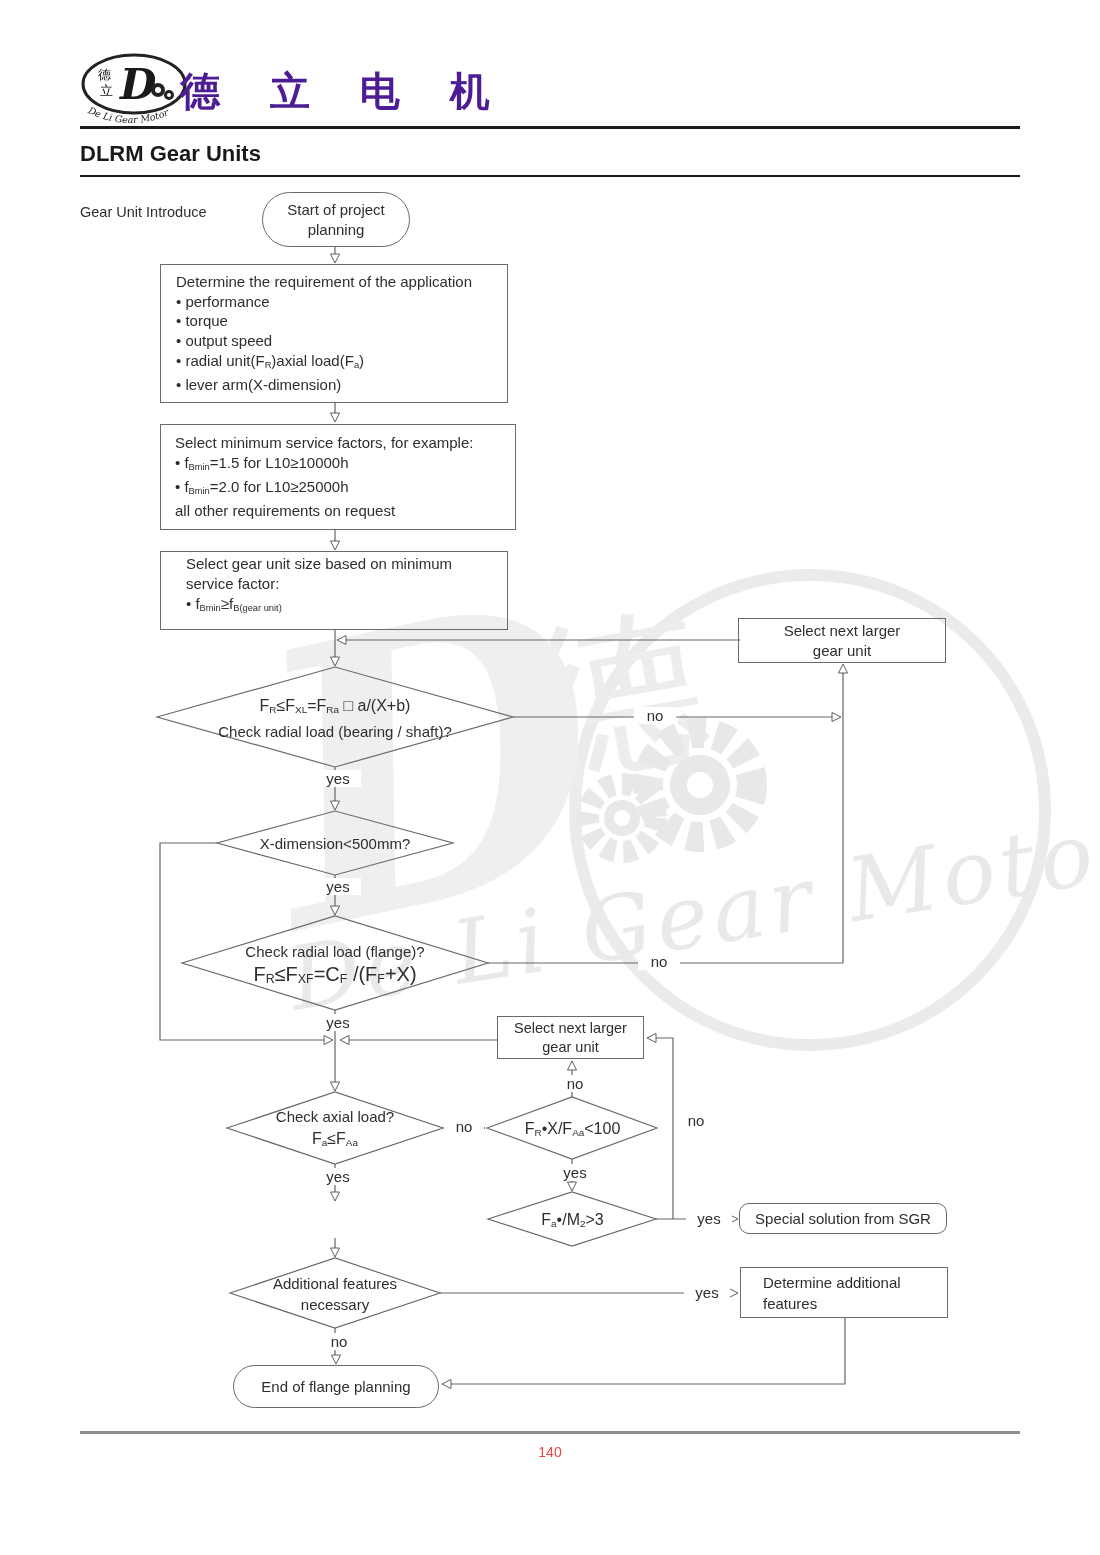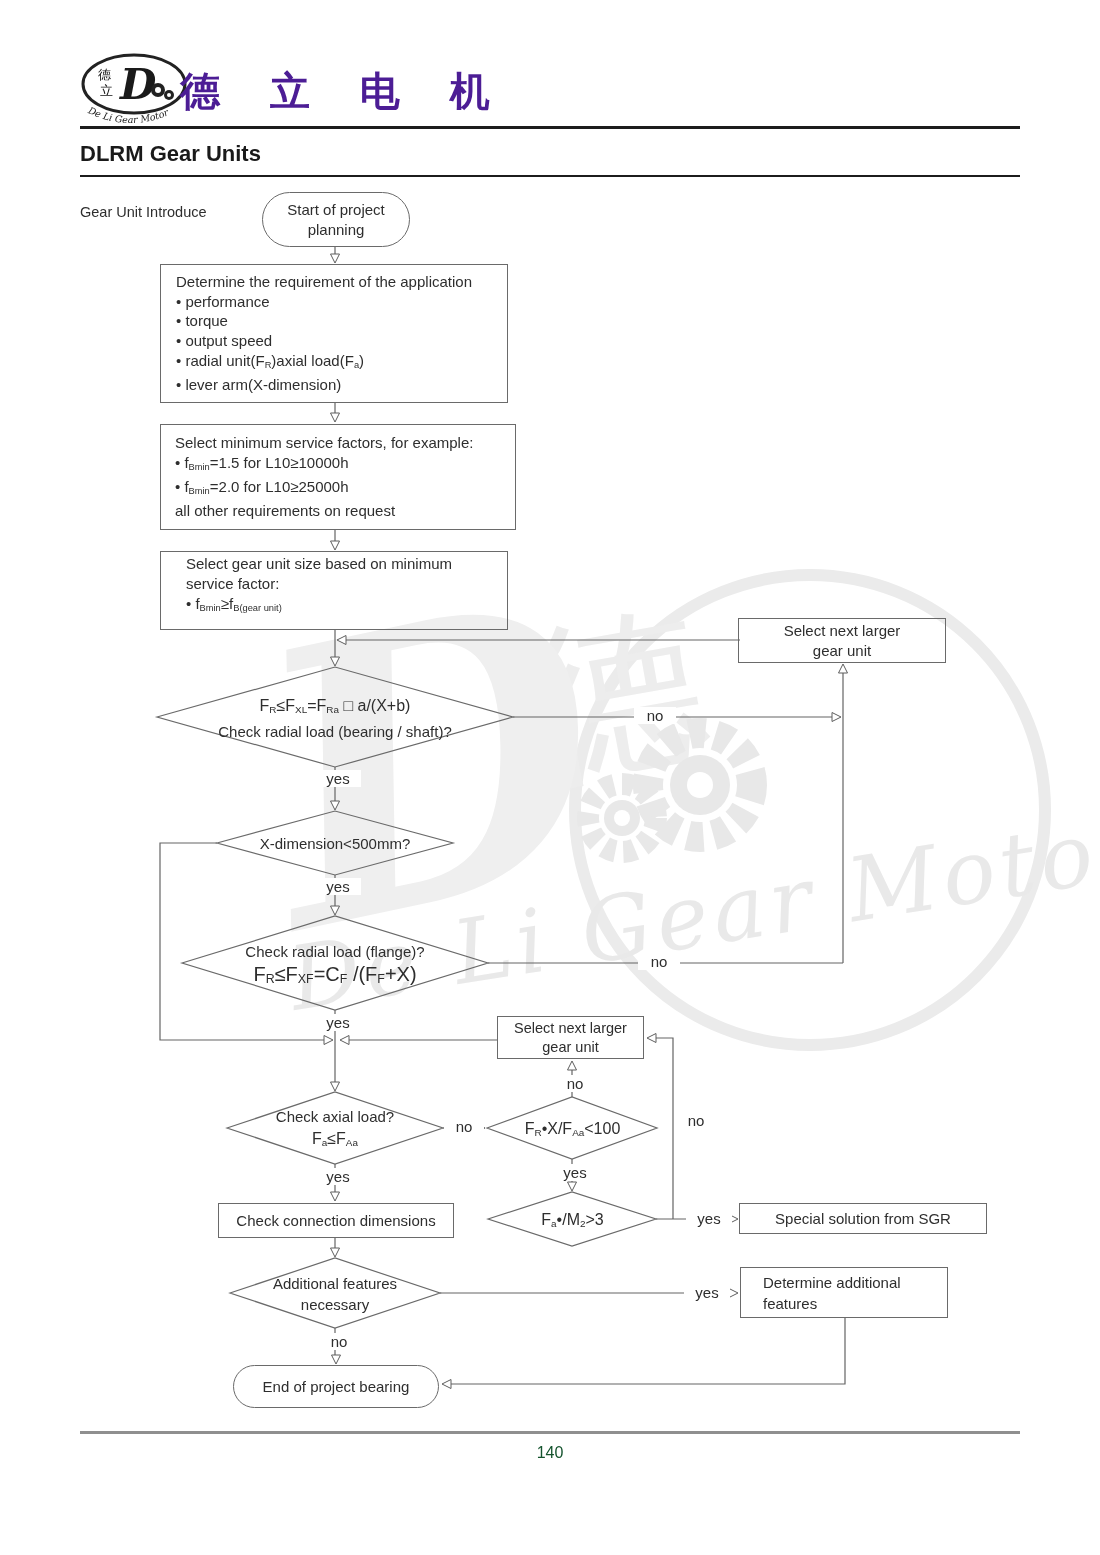--- a/index.html
+++ b/index.html
@@ -5,21 +5,21 @@
   html,body{margin:0;padding:0;background:#fff;}
   .page{position:relative;width:1100px;height:1555px;background:#fff;overflow:hidden;
         font-family:"Liberation Sans",sans-serif;color:#2e2e2e;}
   svg.layer{position:absolute;left:0;top:0;}
   
   .brand-cn{position:absolute;left:180px;top:64px;font-family:"DejaVu Serif",serif;
             font-size:40px;font-weight:bold;letter-spacing:18px;color:#4c1d95;}
   .rule{position:absolute;background:#1c1c1c;}
   .doc-title{position:absolute;left:80px;top:141px;font-size:22px;font-weight:bold;color:#1a1a1a;}
   .intro{position:absolute;left:80px;top:204px;font-size:14.5px;}
-  .pagenum{position:absolute;left:500px;top:1444px;width:100px;text-align:center;font-size:16px;color:#14532d;}
+  .pagenum{position:absolute;left:500px;top:1444px;width:100px;text-align:center;font-size:14px;color:#ef4444;}
   
   .box{position:absolute;border:1px solid #6a6a6a;background:transparent;box-sizing:border-box;}
   .ctr{display:flex;flex-direction:column;align-items:center;justify-content:center;text-align:center;}
   .lft{display:flex;flex-direction:column;justify-content:center;text-align:left;}
   .oval{position:absolute;border:1px solid #6a6a6a;box-sizing:border-box;}
   .txt15{font-size:15px;line-height:19.5px;}
   .bl{font-size:15px;line-height:19.8px;white-space:nowrap;}
   .dlabel{position:absolute;text-align:center;font-size:15px;line-height:22px;white-space:nowrap;}
   .lbl{position:absolute;font-size:15px;text-align:center;}
   .lbl.bg{background:#fff;padding:0 3px;}
@@ -185,40 +185,37 @@
   </div>
 
   <div class="dlabel" style="left:490px;top:1118px;width:165px;font-size:16px;">
     <span>F</span><span class="sub">R</span><span>•X/F</span><span class="sub">Aa</span><span>&lt;100</span>
   </div>
 
   <div class="dlabel" style="left:495px;top:1209px;width:155px;font-size:16px;">
     <span>F</span><span class="sub">a</span><span>•/M</span><span class="sub">2</span><span>&gt;3</span>
   </div>
 
-  <div class="box ctr txt15" style="left:218px;top:1203px;width:236px;height:35px;">
-    <div>Check connection dimensions</div>
-  </div>
-
-  <div class="box ctr txt15" style="left:739px;top:1203px;width:248px;height:31px;">
+
+  <div class="box ctr txt15" style="left:739px;top:1203px;width:208px;height:31px;border-radius:10px;">
     <div>Special solution from SGR</div>
   </div>
 
   <div class="dlabel" style="left:240px;top:1273px;width:190px;line-height:21px;">
     <div>Additional features</div>
     <div>necessary</div>
   </div>
 
   <div class="box lft txt15" style="left:740px;top:1267px;width:208px;height:51px;padding-left:22px;line-height:21px;">
     <div>Determine additional</div>
     <div>features</div>
   </div>
 
   <div class="oval ctr txt15" style="left:233px;top:1365px;width:206px;height:43px;border-radius:22px;">
-    <div>End of project bearing</div>
+    <div>End of flange planning</div>
   </div>
 
   <div class="lbl bg" style="left:315px;top:770px;width:40px;">yes</div>
   <div class="lbl bg" style="left:634px;top:707px;width:36px;">no</div>
   <div class="lbl bg" style="left:315px;top:878px;width:40px;">yes</div>
   <div class="lbl bg" style="left:315px;top:1014px;width:40px;">yes</div>
   <div class="lbl bg" style="left:638px;top:953px;width:36px;">no</div>
   <div class="lbl bg" style="left:555px;top:1075px;width:34px;">no</div>
   <div class="lbl bg" style="left:444px;top:1118px;width:34px;">no</div>
   <div class="lbl bg" style="left:552px;top:1164px;width:40px;">yes</div>

